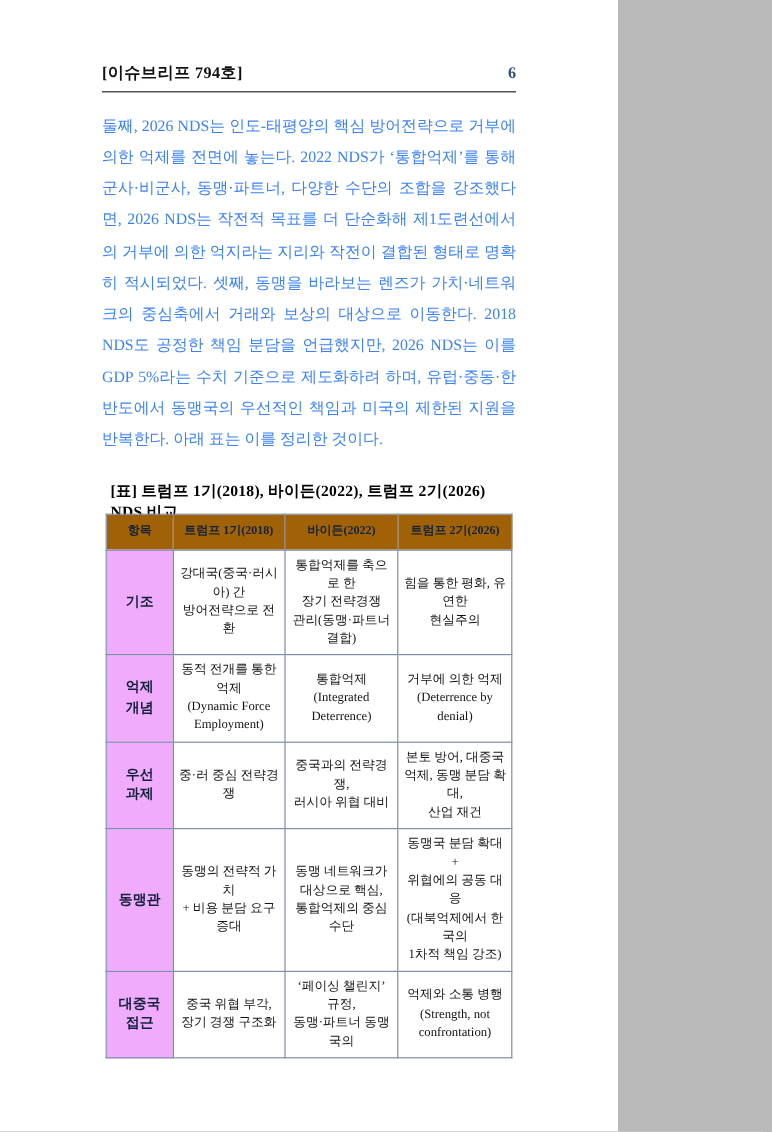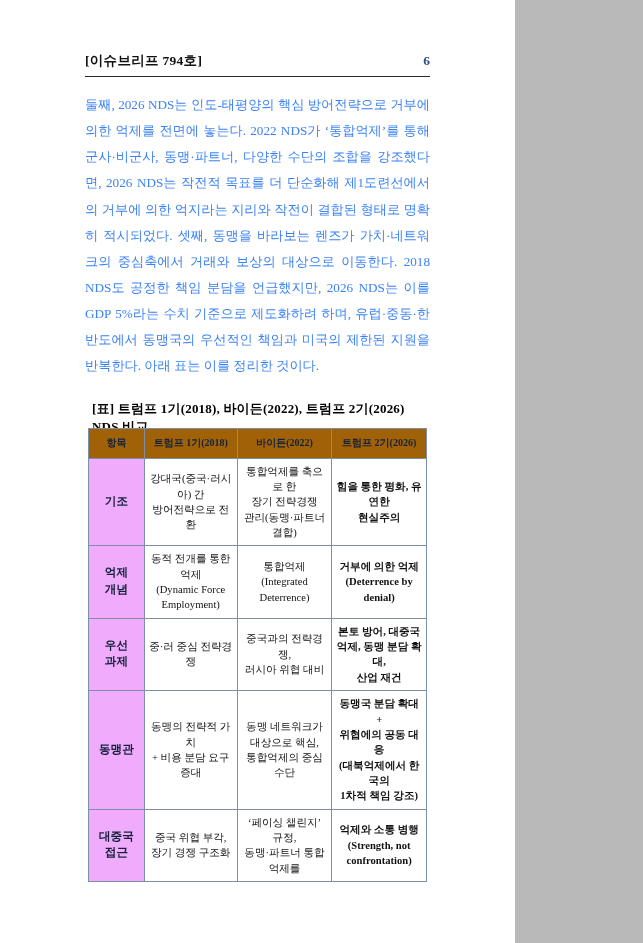--- a/index.html
+++ b/index.html
@@ -100,21 +100,21 @@
     background: #f0abfc;
     font-size: 11.6px;
     font-weight: bold;
     color: #11223a;
   }
   table.nds td.cell {
     font-size: 10.6px;
     color: #111;
   }
   table.nds td.cell.emph {
-    font-weight: bold;
+    font-weight: normal;
   }
   .cell-line { display: block; }
 </style>
 </head>
 <body>
 
 <div class="page">
 
   <div class="header">
     <span class="header-title">[이슈브리프 794호]</span>
@@ -223,21 +223,21 @@
             <td class="rowhead">
               <span class="cell-line">대중국</span>
               <span class="cell-line">접근</span>
             </td>
             <td class="cell">
               <span class="cell-line">중국 위협 부각,</span>
               <span class="cell-line">장기 경쟁 구조화</span>
             </td>
             <td class="cell">
               <span class="cell-line">‘페이싱 챌린지’ 규정,</span>
-              <span class="cell-line">동맹·파트너 통합억제를</span>
+              <span class="cell-line">동맹·파트너 동맹국의</span>
             </td>
             <td class="cell emph">
               <span class="cell-line">억제와 소통 병행</span>
               <span class="cell-line">(Strength, not</span>
               <span class="cell-line">confrontation)</span>
             </td>
           </tr>
         </tbody>
     </table>
   </div>

